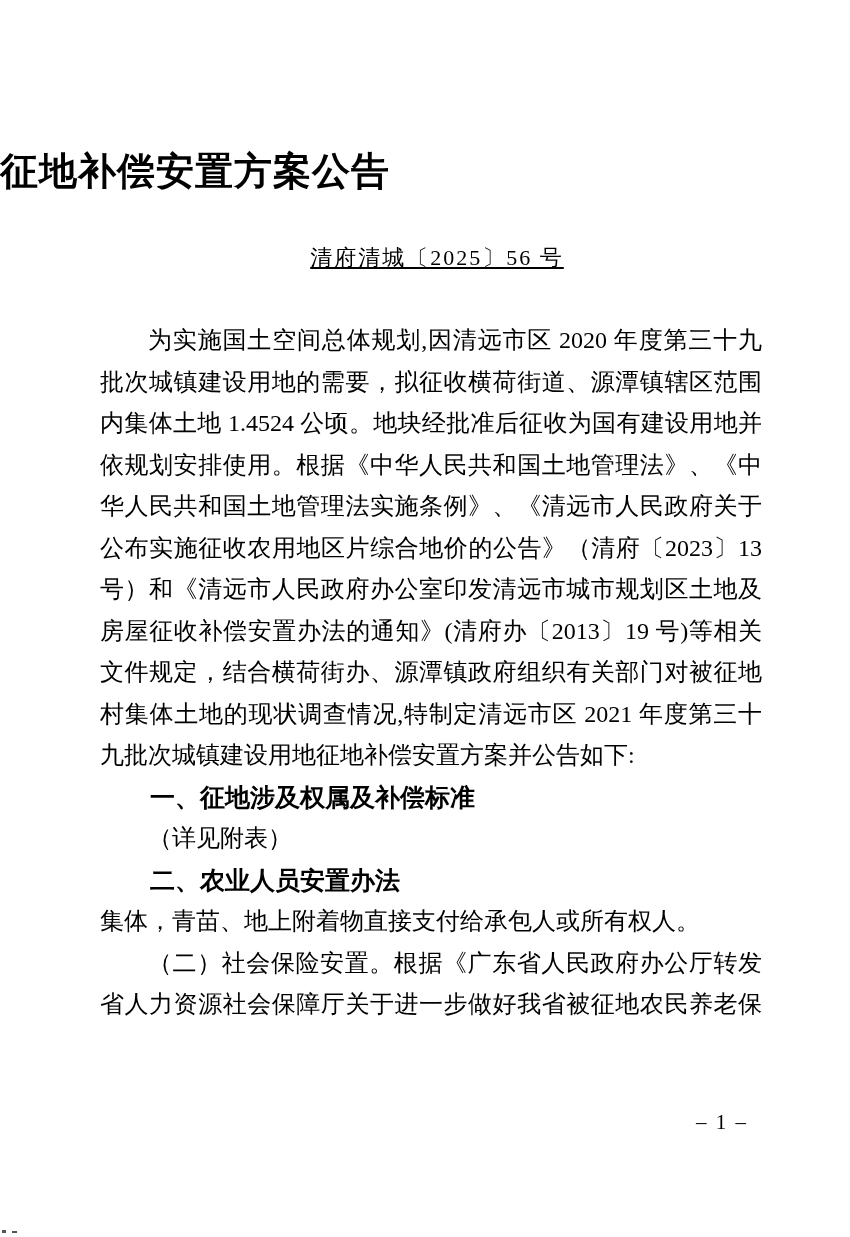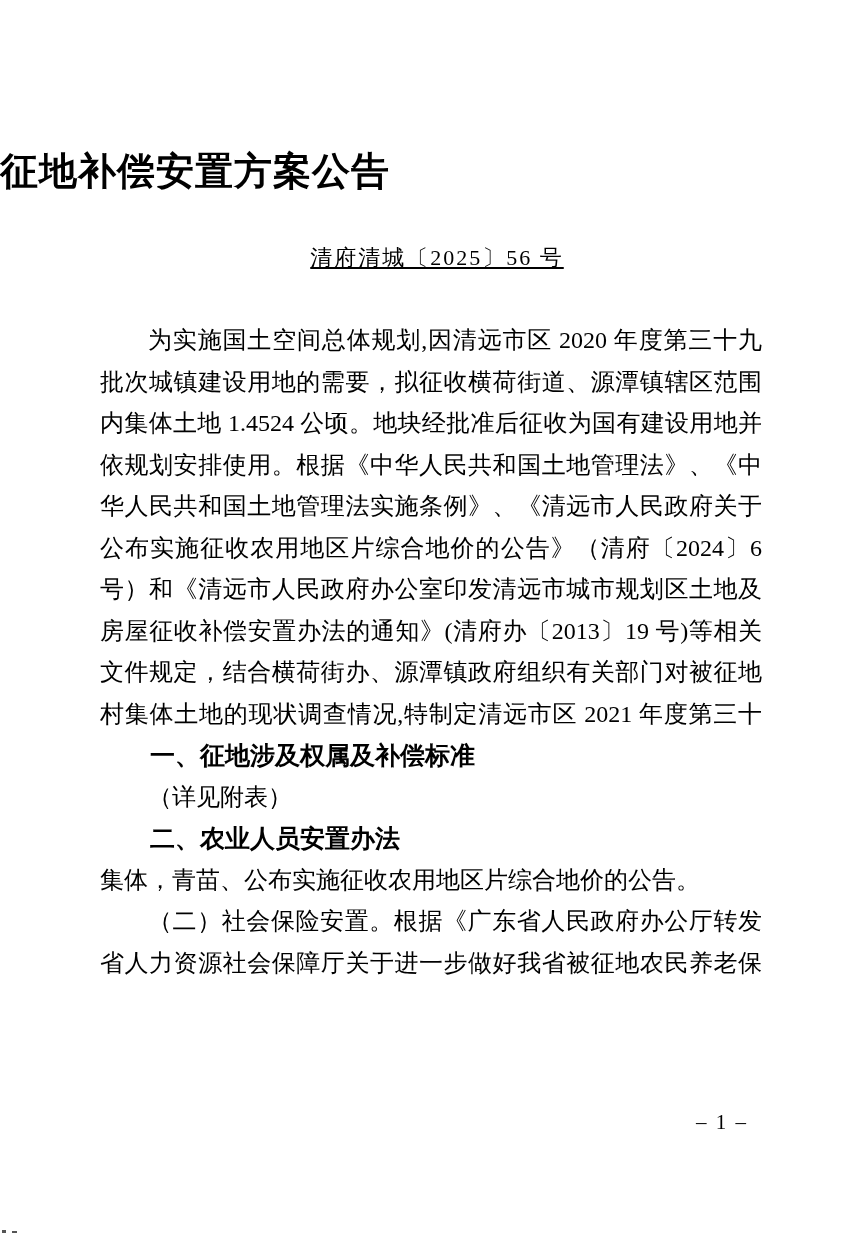--- a/index.html
+++ b/index.html
@@ -85,29 +85,30 @@
 <h1 class="doc-title">征地补偿安置方案公告</h1>
 
 <div class="doc-number">清府清城〔2025〕56 号</div>
 
 <div class="doc-body">
   <div class="line jf in">为实施国土空间总体规划,因清远市区 2020 年度第三十九</div>
   <div class="line jf">批次城镇建设用地的需要，拟征收横荷街道、源潭镇辖区范围</div>
   <div class="line jf">内集体土地 1.4524 公顷。地块经批准后征收为国有建设用地并</div>
   <div class="line jf">依规划安排使用。根据《中华人民共和国土地管理法》、《中</div>
   <div class="line jf">华人民共和国土地管理法实施条例》、《清远市人民政府关于</div>
-  <div class="line jf">公布实施征收农用地区片综合地价的公告》（清府〔2024〕6</div>
+  <div class="line jf">公布实施征收农用地区片综合地价的公告》（清府〔2023〕13</div>
   <div class="line jf">号）和《清远市人民政府办公室印发清远市城市规划区土地及</div>
   <div class="line jf">房屋征收补偿安置办法的通知》(清府办〔2013〕19 号)等相关</div>
   <div class="line jf">文件规定，结合横荷街办、源潭镇政府组织有关部门对被征地</div>
   <div class="line jf">村集体土地的现状调查情况,特制定清远市区 2021 年度第三十</div>
+  <div class="line">九批次城镇建设用地征地补偿安置方案并公告如下:</div>
   <div class="line in hd">一、征地涉及权属及补偿标准</div>
   <div class="line in">（详见附表）</div>
   <div class="line in hd">二、农业人员安置办法</div>
-  <div class="line">集体，青苗、公布实施征收农用地区片综合地价的公告。</div>
+  <div class="line">集体，青苗、地上附着物直接支付给承包人或所有权人。</div>
   <div class="line jf in">（二）社会保险安置。根据《广东省人民政府办公厅转发</div>
   <div class="line jf">省人力资源社会保障厅关于进一步做好我省被征地农民养老保</div>
 </div>
 
 <div class="page-number">– 1 –</div>
 
 <div class="speck speck-1"></div>
 <div class="speck speck-2"></div>
 
 </body></html>

